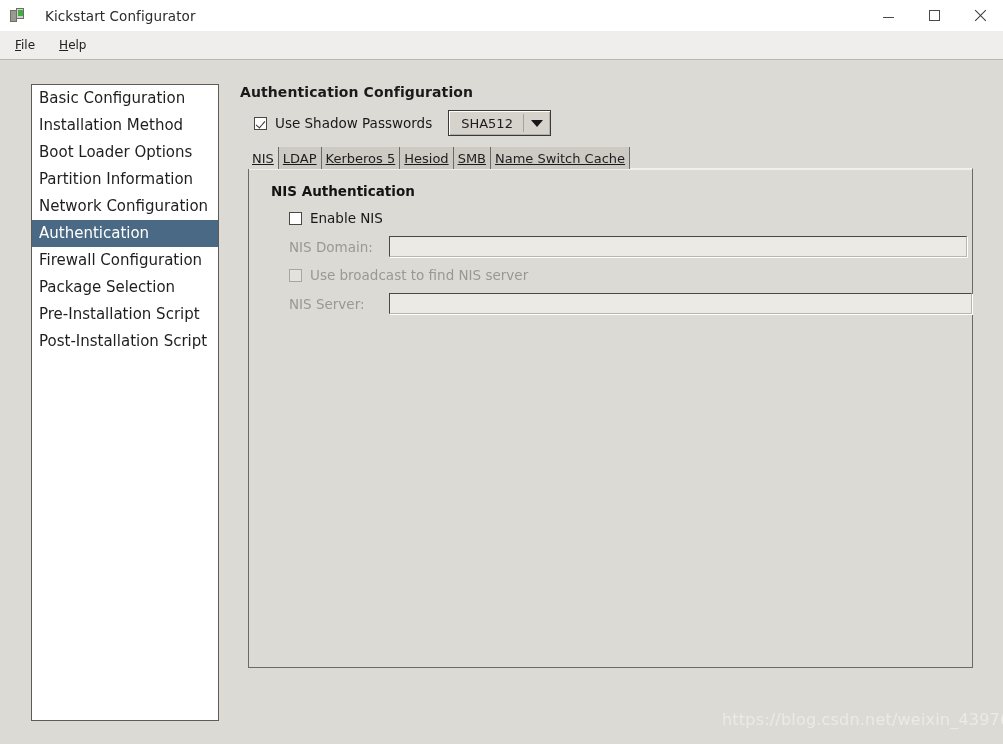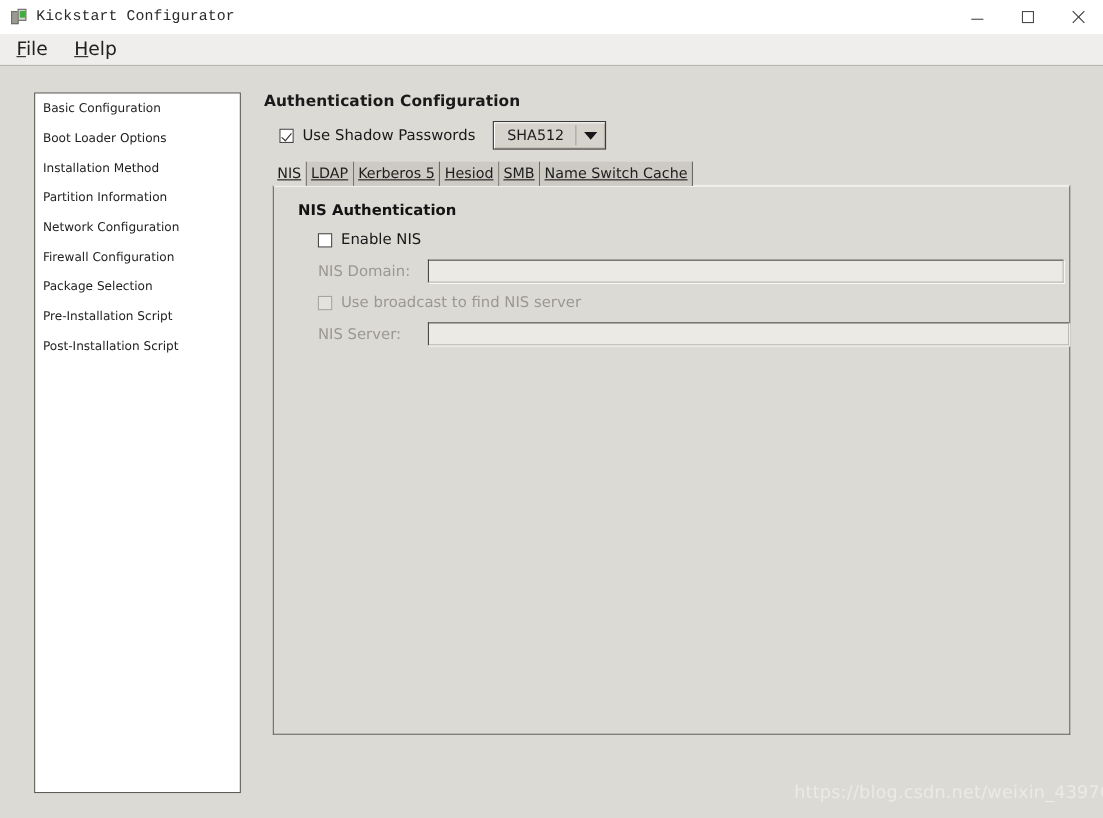--- a/index.html
+++ b/index.html
@@ -45,25 +45,24 @@
     background: #d3d1cb;
     border: 1px solid #6e6e68;
     box-sizing: border-box;
   }
   .app-icon .grn {
     position: absolute; left: 9px; top: 2px;
     width: 5px; height: 6px;
     background: #3fae3f;
   }
   .title-text {
-    margin-left: 8px;
+    margin-left: 20px;
     font-size: 13.5px;
     color: #2b2b2b;
     letter-spacing: .1px;
-    font-family: Liberation Mono, monospace;
   }
   .win-controls {
     position: absolute;
     right: 0; top: 0;
     height: 31px;
     display: flex;
     align-items: center;
   }
   .wbtn {
     width: 46px; height: 31px;
@@ -94,21 +93,21 @@
     left: 0; top: 31px;
     width: 1003px; height: 29px;
     background: #efeeec;
     border-bottom: 1px solid #b8b6b0;
     box-sizing: border-box;
     display: flex;
     align-items: center;
   }
   .menu-item {
     padding: 3px 9px;
-    font-size: 17px;
+    font-size: 12px;
     color: #212121;
     margin-left: 6px;
   }
   .menu-item u { text-decoration: underline; }
 
   
   .body-area {
     position: absolute;
     left: 0; top: 60px;
     width: 1003px; height: 684px;
@@ -122,21 +121,21 @@
     width: 188px; height: 637px;
     background: #ffffff;
     border: 1px solid #5e5c57;
     box-sizing: border-box;
     overflow: hidden;
   }
   .side-item {
     height: 27px;
     line-height: 27px;
     padding-left: 7px;
-    font-size: 11px;
+    font-size: 15px;
     color: #1e1e1e;
     white-space: nowrap;
   }
   .side-item.selected {
     background: #4a6984;
     color: #ffffff;
   }
 
   
   .content {
@@ -334,24 +333,25 @@
 
 <div class="menubar">
   <div class="menu-item"><u>F</u><span>ile</span></div>
   <div class="menu-item"><u>H</u><span>elp</span></div>
 </div>
 
 <div class="body-area">
 
   <div class="sidebar">
     <div class="side-item">Basic Configuration</div>
+    <div class="side-item">Installation Method</div>
     <div class="side-item">Boot Loader Options</div>
-    <div class="side-item">Installation Method</div>
     <div class="side-item">Partition Information</div>
     <div class="side-item">Network Configuration</div>
+    <div class="side-item selected">Authentication</div>
     <div class="side-item">Firewall Configuration</div>
     <div class="side-item">Package Selection</div>
     <div class="side-item">Pre-Installation Script</div>
     <div class="side-item">Post-Installation Script</div>
   </div>
 
   <div class="content">
 
     <div class="section-title">Authentication Configuration</div>
 

